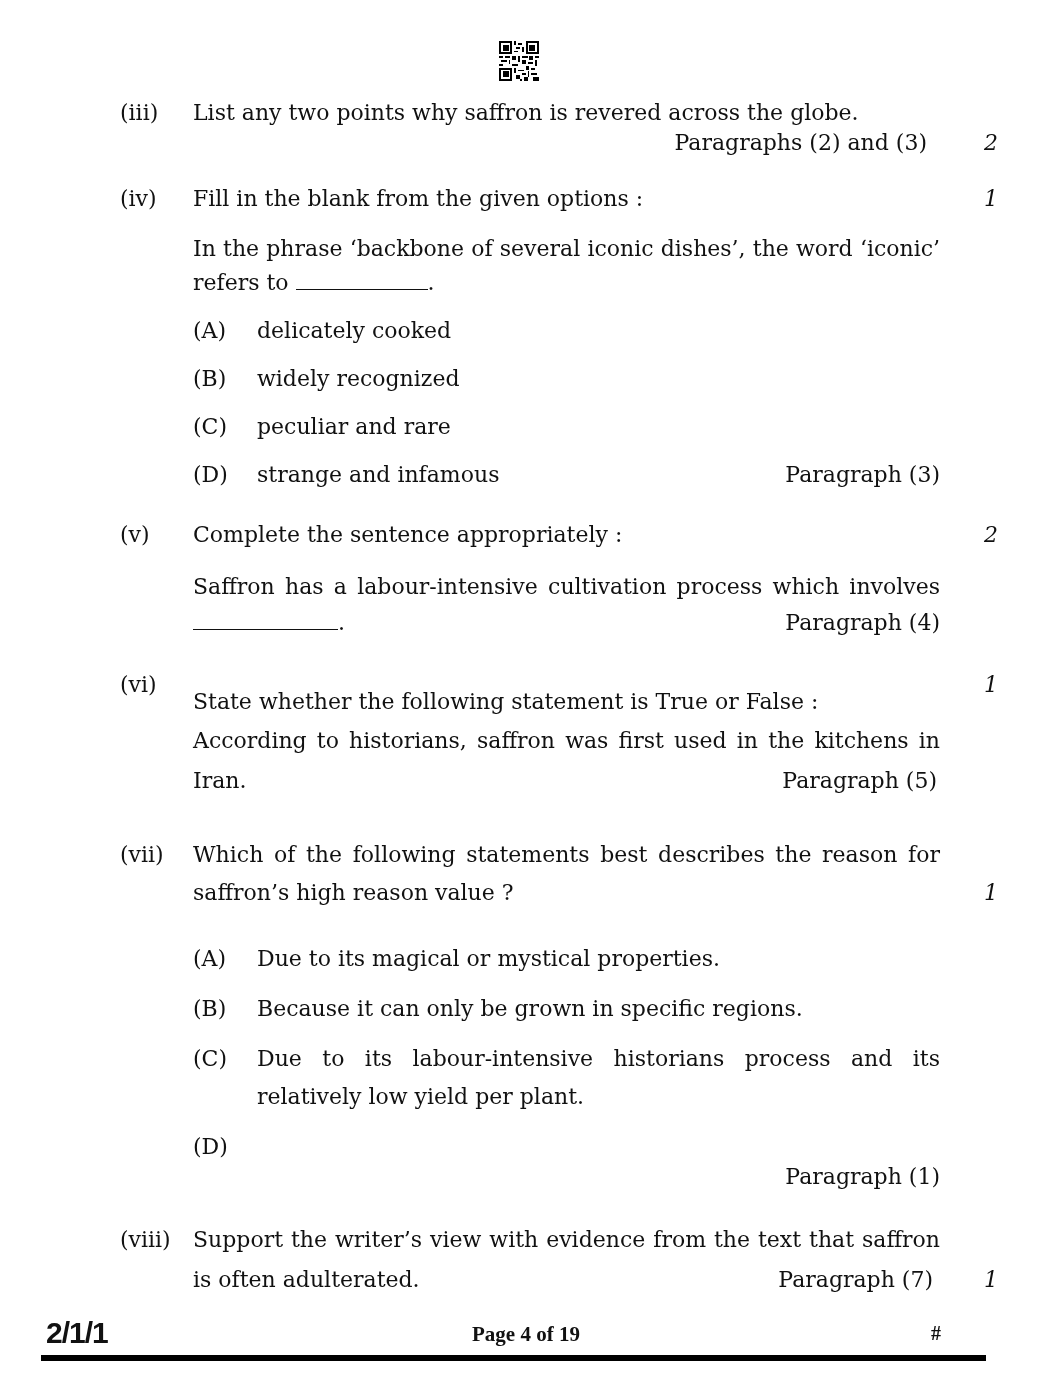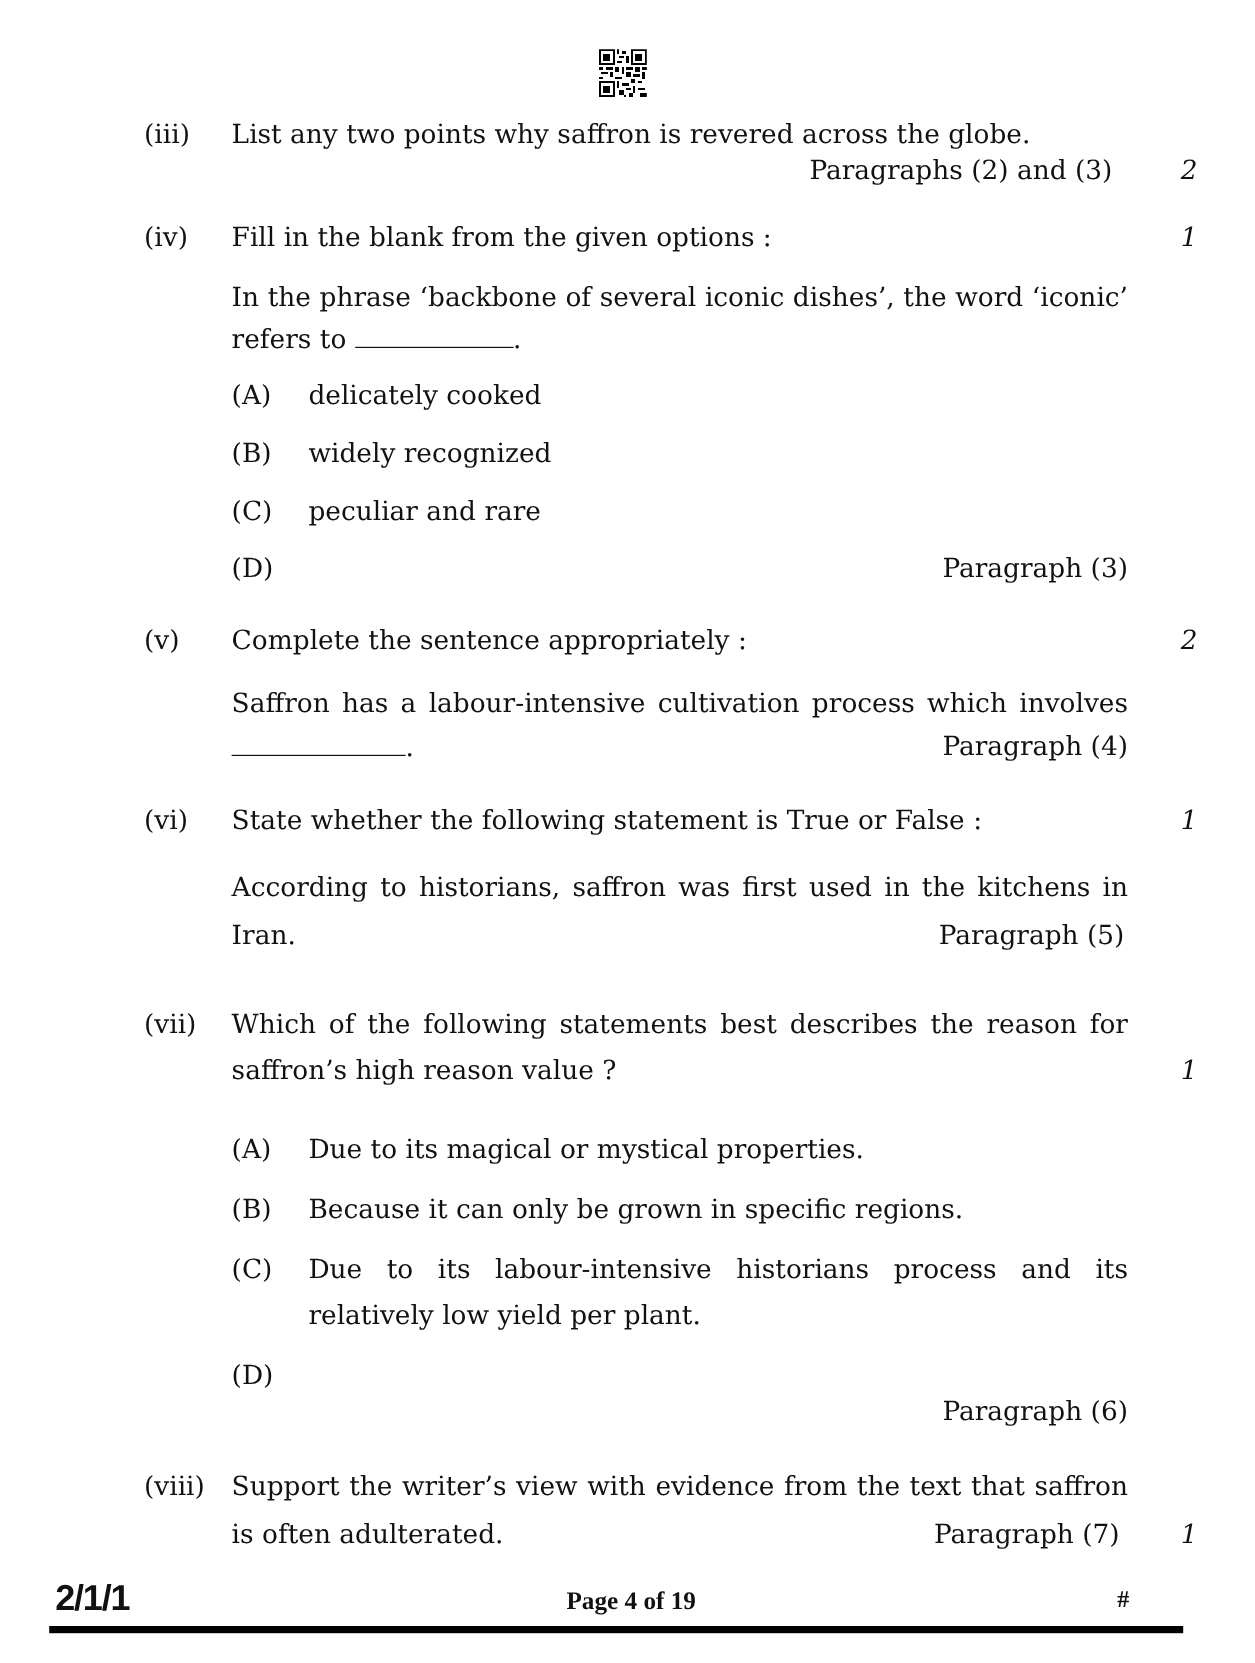--- a/index.html
+++ b/index.html
@@ -86,49 +86,50 @@
   <span class="abs mark" style="top:185px">1</span>
   <div class="justify" style="top:235px">In the phrase ‘backbone of several iconic dishes’, the word ‘iconic’</div>
   <span class="abs txt" style="top:269px"><span>refers to</span> <span class="blank" style="width:132px"></span><span>.</span></span>
   <span class="abs opt-l" style="top:317px">(A)</span>
   <span class="abs opt-t" style="top:317px">delicately cooked</span>
   <span class="abs opt-l" style="top:365px">(B)</span>
   <span class="abs opt-t" style="top:365px">widely recognized</span>
   <span class="abs opt-l" style="top:413px">(C)</span>
   <span class="abs opt-t" style="top:413px">peculiar and rare</span>
   <span class="abs opt-l" style="top:461px">(D)</span>
+  <span class="abs opt-t" style="top:461px">strange and infamous</span>
   <span class="abs ref-right" style="top:461px">Paragraph (3)</span>
 
   <span class="abs num" style="top:521px">(v)</span>
   <span class="abs txt" style="top:521px">Complete the sentence appropriately :</span>
   <span class="abs mark" style="top:521px">2</span>
   <div class="justify" style="top:573px">Saffron has a labour-intensive cultivation process which involves</div>
   <span class="abs txt" style="top:609px"><span class="blank" style="width:145px"></span><span>.</span></span>
   <span class="abs ref-right" style="top:609px">Paragraph (4)</span>
 
   <span class="abs num" style="top:671px">(vi)</span>
-  <span class="abs txt" style="top:671px">State whether the following statement is True or False :</span>
+  <span class="abs txt" style="top:688px">State whether the following statement is True or False :</span>
   <span class="abs mark" style="top:671px">1</span>
   <div class="justify" style="top:727px">According to historians, saffron was first used in the kitchens in</div>
   <span class="abs txt" style="top:767px">Iran.</span>
   <span class="abs" style="top:767px; right:109px;">Paragraph (5)</span>
 
   <span class="abs num" style="top:841px">(vii)</span>
   <div class="justify" style="top:841px">Which of the following statements best describes the reason for</div>
   <span class="abs txt" style="top:879px">saffron’s high reason value ?</span>
   <span class="abs mark" style="top:879px">1</span>
   <span class="abs opt-l" style="top:945px">(A)</span>
   <span class="abs opt-t" style="top:945px">Due to its magical or mystical properties.</span>
   <span class="abs opt-l" style="top:995px">(B)</span>
   <span class="abs opt-t" style="top:995px">Because it can only be grown in specific regions.</span>
   <span class="abs opt-l" style="top:1045px">(C)</span>
   <div class="justify" style="top:1045px; left:257px; width:683px;">Due to its labour-intensive historians process and its</div>
   <span class="abs opt-t" style="top:1083px">relatively low yield per plant.</span>
   <span class="abs opt-l" style="top:1133px">(D)</span>
-  <span class="abs ref-right" style="top:1163px">Paragraph (6)</span>
+  <span class="abs ref-right" style="top:1163px">Paragraph (1)</span>
 
   <span class="abs num" style="top:1226px">(viii)</span>
   <div class="justify" style="top:1226px">Support the writer’s view with evidence from the text that saffron</div>
   <span class="abs txt" style="top:1266px">is often adulterated.</span>
   <span class="abs" style="top:1266px; right:113px;">Paragraph (7)</span>
   <span class="abs mark" style="top:1266px">1</span>
 
   <span class="footer-left">2/1/1</span>
   <span class="footer-mid">Page 4 of 19</span>
   <span class="footer-right">#</span>

